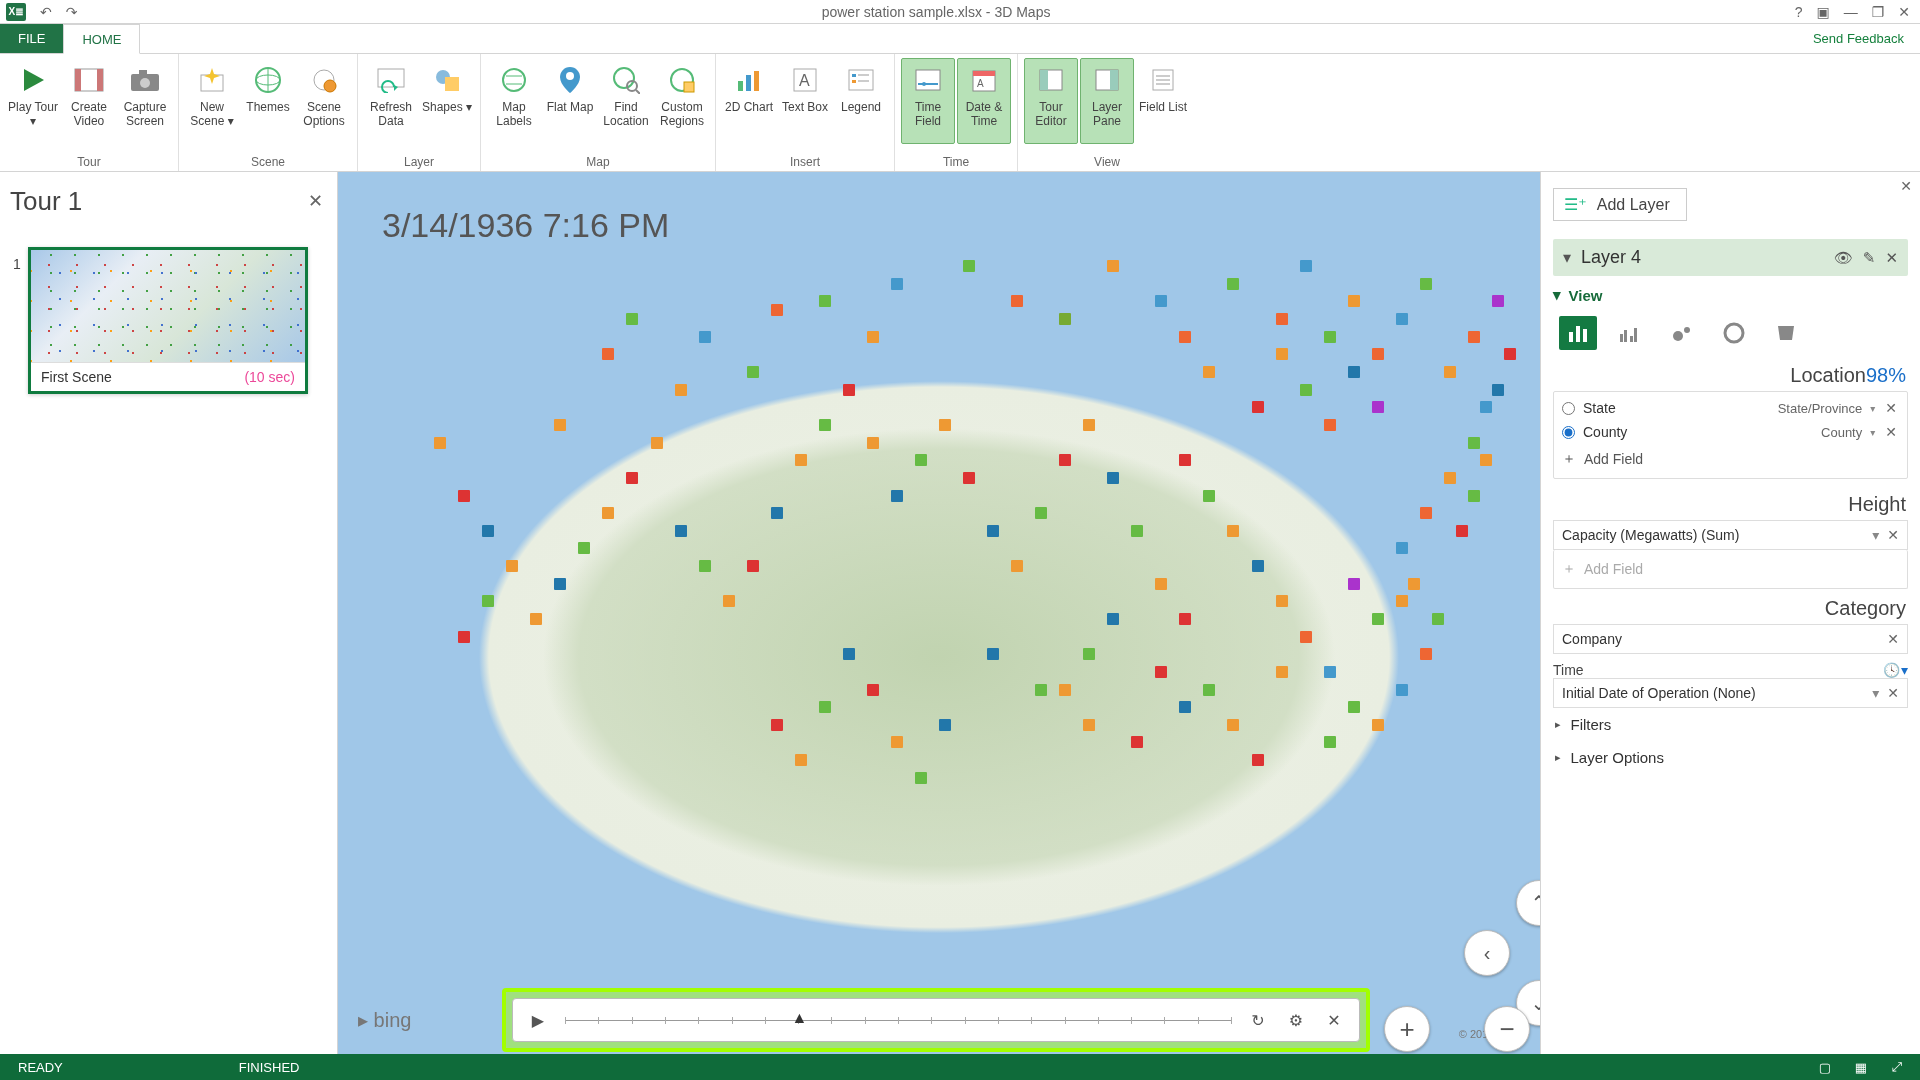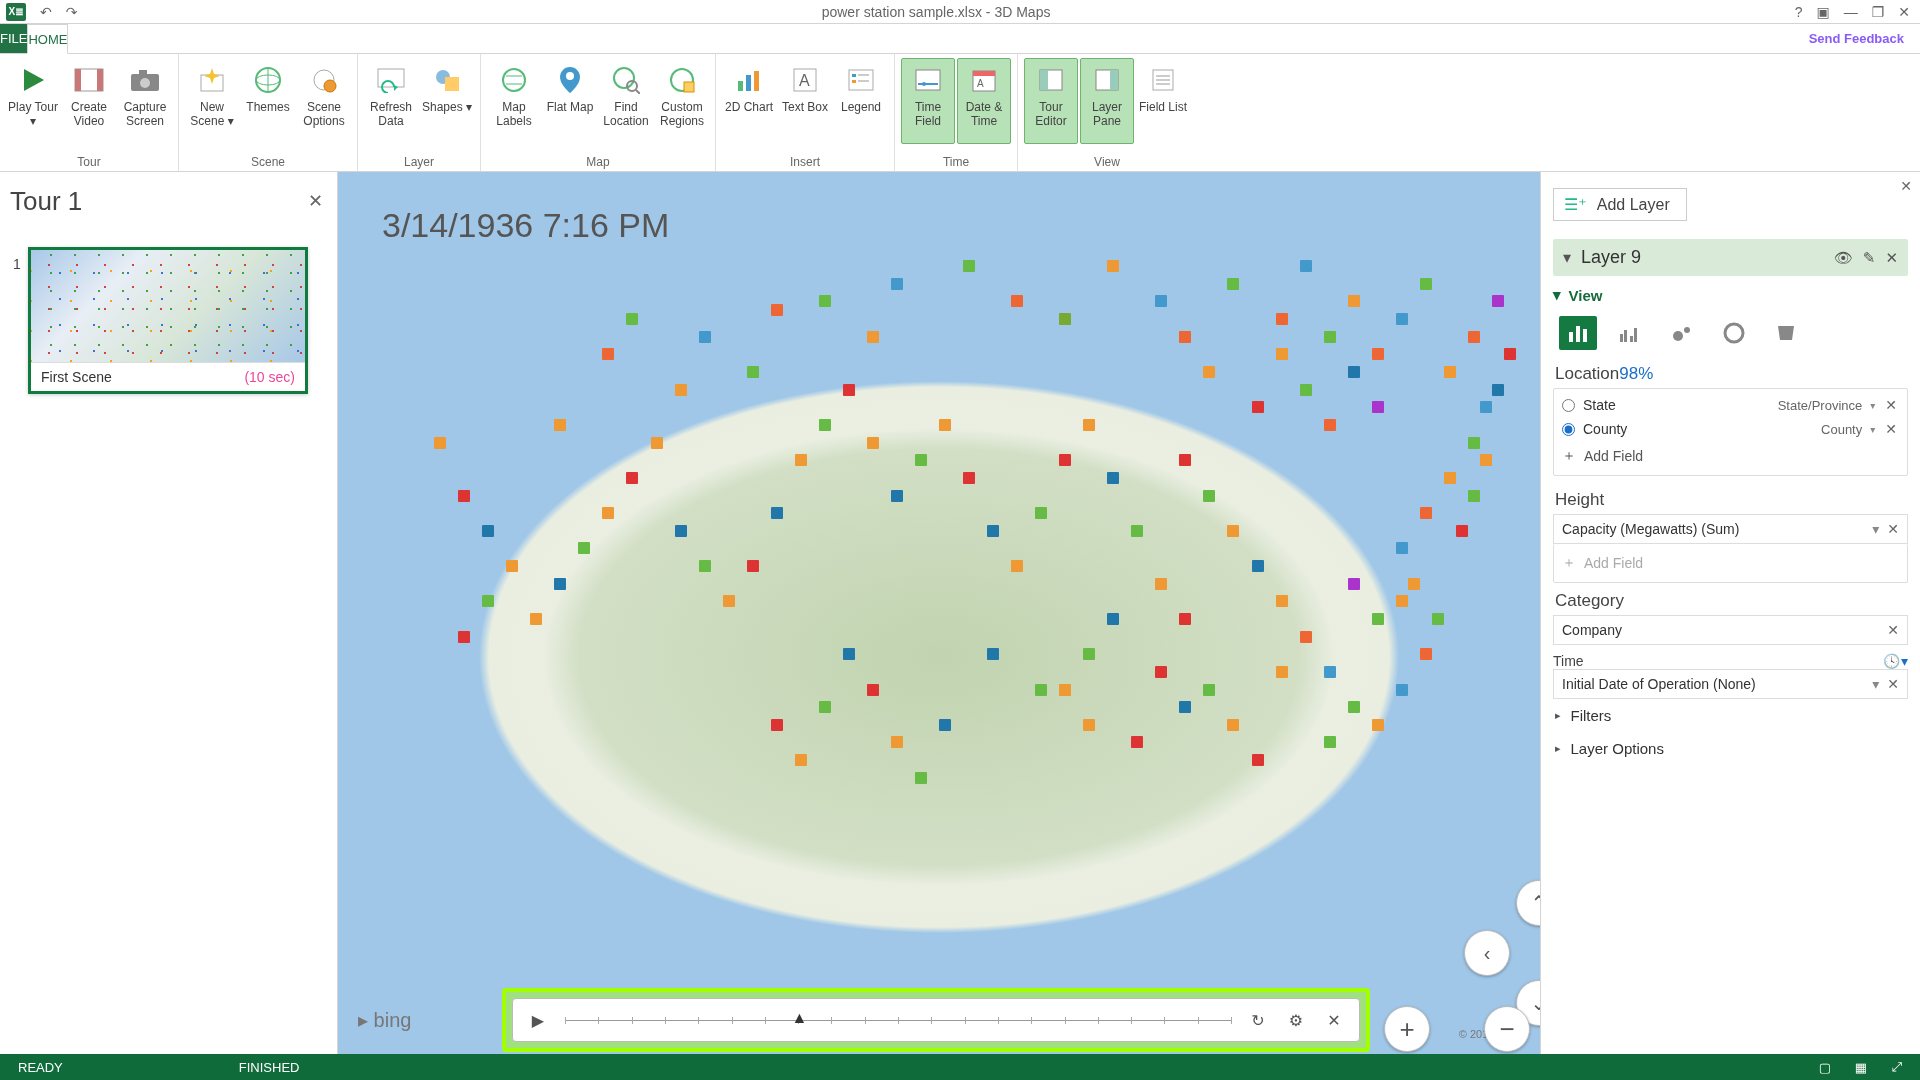--- a/index.html
+++ b/index.html
@@ -9,24 +9,24 @@
   .titlebar { height: 24px; background: #fff; display: flex; align-items: center; border-bottom: 1px solid #d4d4d4; }
   .titlebar .excel-badge { width:20px; height:18px; margin:0 6px; background:#217346; color:#fff; font-size:10px; display:flex; align-items:center; justify-content:center; font-weight:bold; border-radius:2px;}
   .titlebar .qat { display:flex; gap:14px; margin-left:8px; color:#666; }
   .titlebar .qat span { cursor:pointer; font-size:14px; }
   .titlebar .title { flex:1; text-align:center; color:#666; font-size:14px; }
   .titlebar .winctrl { display:flex; gap:14px; margin-right:10px; color:#666; font-size:14px; }
   .titlebar .winctrl span { cursor:pointer; }
 
   
   .ribbontabs { height:30px; background:#fff; display:flex; align-items:stretch; border-bottom:1px solid #d4d4d4;}
-  .ribbontabs .tab { padding:0 0; display:flex; align-items:center; font-size:13px; color:#444; cursor:pointer; }
+  .ribbontabs .tab { padding:0 18px; display:flex; align-items:center; font-size:13px; color:#444; cursor:pointer; }
   .ribbontabs .tab.file { background:#217346; color:#fff; }
   .ribbontabs .tab.active { border:1px solid #d4d4d4; border-bottom:1px solid #fff; margin-bottom:-1px; background:#fff; color:#217346; }
-  .ribbontabs .feedback { margin-left:auto; padding:0 16px; display:flex; align-items:center; font-size:13px; color:#8b5cf6; cursor:pointer;font-weight:bold; }
+  .ribbontabs .feedback { margin-left:auto; padding:0 16px; display:flex; align-items:center; font-size:13px; color:#15803d; cursor:pointer; }
 
   
   .ribbon { height:118px; background:#fff; display:flex; border-bottom:1px solid #d4d4d4; }
   .group { border-right:1px solid #e0e0e0; display:flex; flex-direction:column; padding:4px 6px 2px;}
   .group .items { flex:1; display:flex; align-items:flex-start; gap:2px; }
   .group .label { text-align:center; font-size:12px; color:#666; padding-top:2px; }
   .rbtn { width:60px; height:86px; display:flex; flex-direction:column; align-items:center; justify-content:flex-start; padding-top:4px; cursor:pointer; border:1px solid transparent; border-radius:2px; }
   .rbtn.narrow { width:54px; }
   .rbtn.active { background:#b7e1b7; border-color:#6fb36f; }
   .rbtn .ico { width:34px; height:34px; display:flex; align-items:center; justify-content:center; margin-bottom:4px; }
@@ -86,21 +86,21 @@
   .addlayer { display:inline-flex; align-items:center; gap:10px; padding:6px 16px 6px 10px; border:1px solid #ccc; font-size:16px; color:#444; cursor:pointer; margin-top:4px;}
   .addlayer .ico{color:#2b8; font-size:16px;}
   .layerhdr { margin-top:18px; background:#d9ead9; padding:8px 10px; display:flex; align-items:center; gap:10px; border-radius:2px;}
   .layerhdr .caret{color:#555;} .layerhdr .name{flex:1;font-size:18px;color:#333;} .layerhdr .hic{color:#555;cursor:pointer;font-size:15px;}
   .section { margin-top:10px; }
   .section .sh { display:flex; align-items:center; gap:8px; font-size:15px; color:#333; font-weight:600; cursor:pointer;}
   .section.data .sh { color:#166b3a; }
   .charttypes { display:flex; gap:14px; margin:12px 0 14px 6px; }
   .ctype { width:38px; height:34px; border:1px solid transparent; display:flex; align-items:center; justify-content:center; cursor:pointer; color:#7a8; }
   .ctype.active{ background:#147a42; color:#fff; border-radius:2px;}
-  .subhdr { display:flex; justify-content:flex-start; font-size:17px; color:#444; margin:8px 2px 4px;}
+  .subhdr { display:flex; justify-content:flex-end; font-size:20px; color:#444; margin:8px 2px 4px;}
   .subhdr .pct{ color:#1a6fc9; cursor:pointer;}
   .fieldbox { border:1px solid #ddd; border-radius:2px; padding:4px 4px;}
   .fieldrow { display:flex; align-items:center; gap:8px; padding:4px 4px;}
   .fieldrow input[type=radio]{accent-color:#1a6fc9;}
   .fieldrow .fname{font-size:14px;color:#333;}
   .fieldrow .map{ margin-left:auto; font-size:13px; color:#666; }
   .fieldrow .rm{ color:#666; cursor:pointer; font-size:14px; padding:0 2px;}
   .fieldrow .drop{ color:#888; cursor:pointer; font-size:10px;}
   .addfield{ display:flex; align-items:center; gap:8px; padding:6px 4px; color:#555; font-size:14px; cursor:pointer;}
   .addfield.disabled{ color:#aaa; cursor:default;}
@@ -583,21 +583,21 @@
 
   <div class="layerpane">
     <div class="close">✕</div>
     <div class="addlayer">
       <span class="ico">☰⁺</span>
       <span>Add Layer</span>
     </div>
 
     <div class="layerhdr">
       <span class="caret">▾</span>
-      <span class="name">Layer 9</span>
+      <span class="name">Layer 4</span>
       <span class="hic">👁</span>
       <span class="hic">✎</span>
       <span class="hic">✕</span>
     </div>
 
     <div class="section data">
       <div class="sh">
           <span>▾</span>
           <span>View</span>
         </div>

